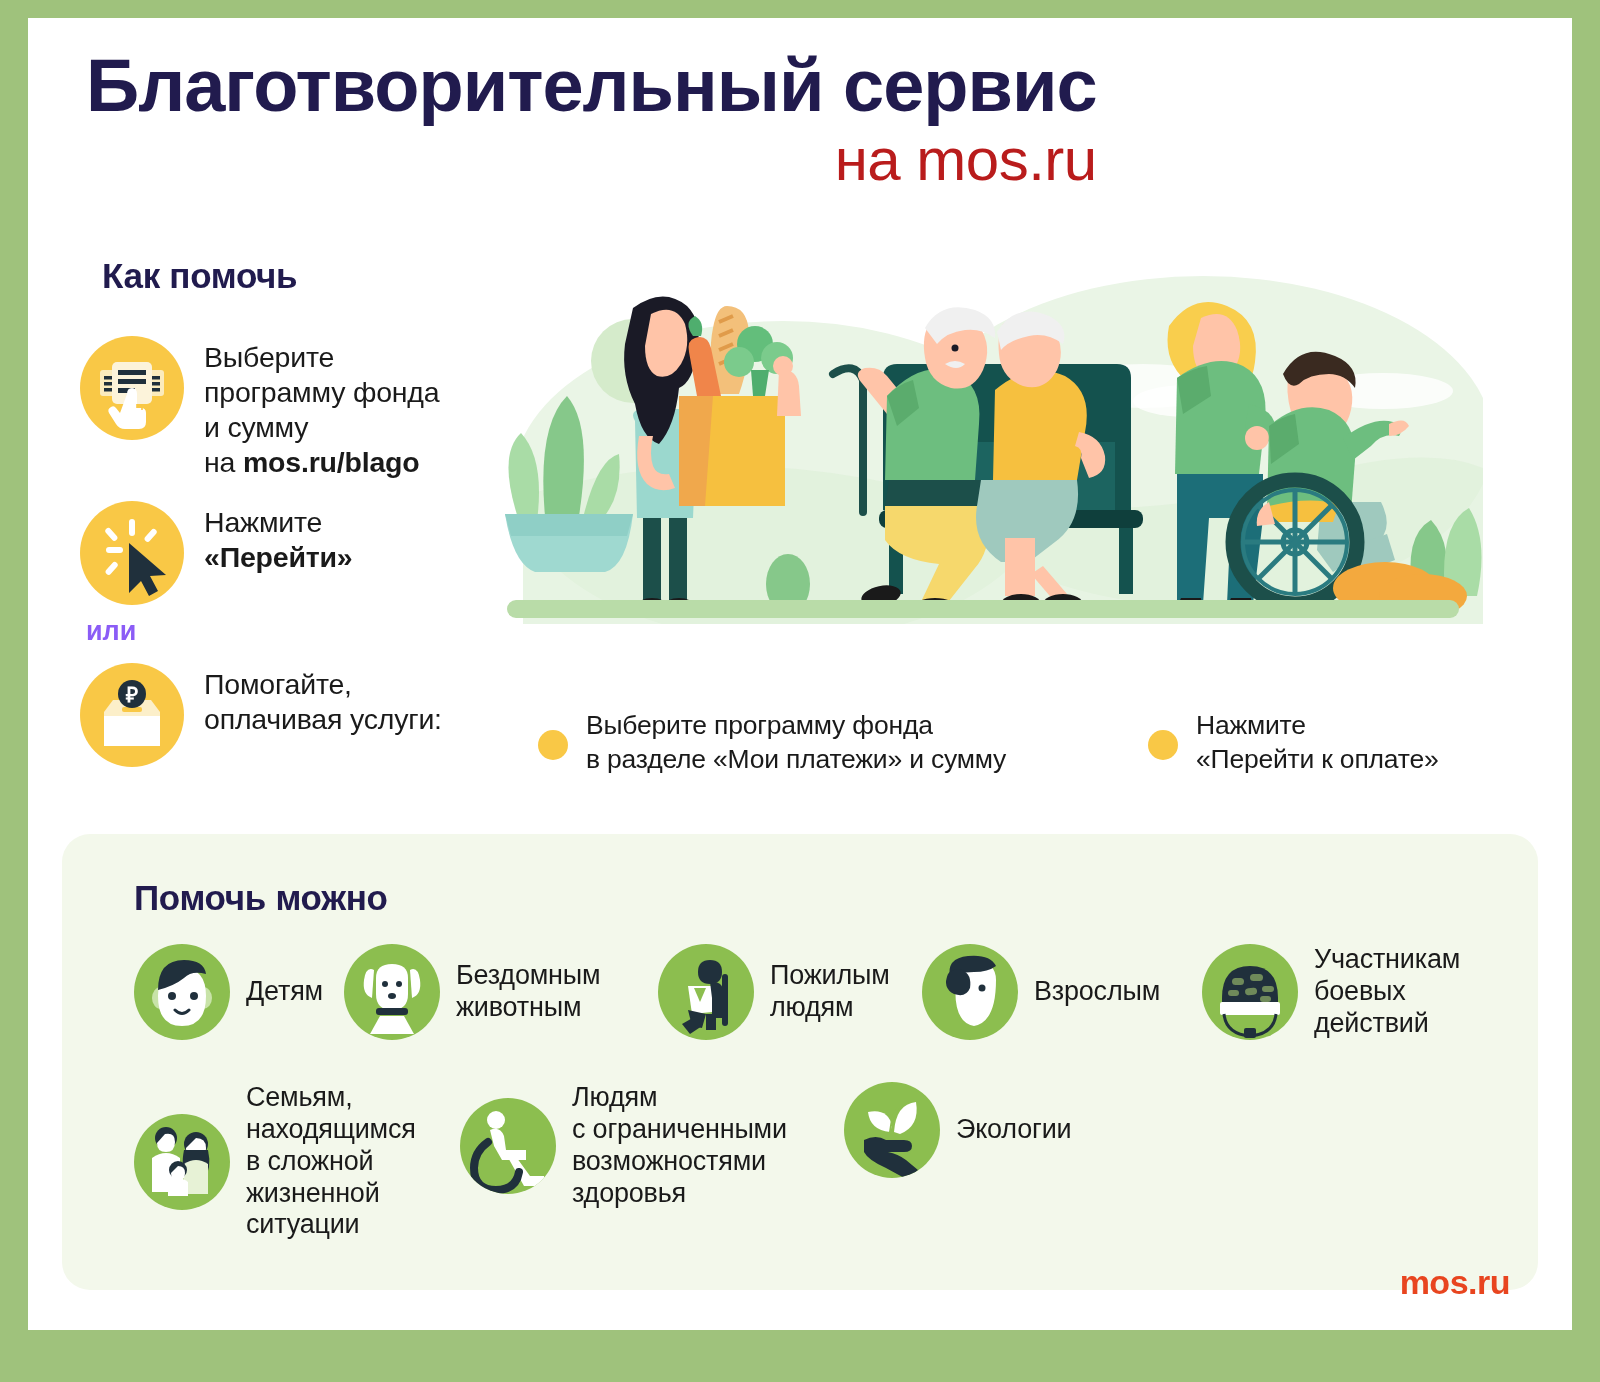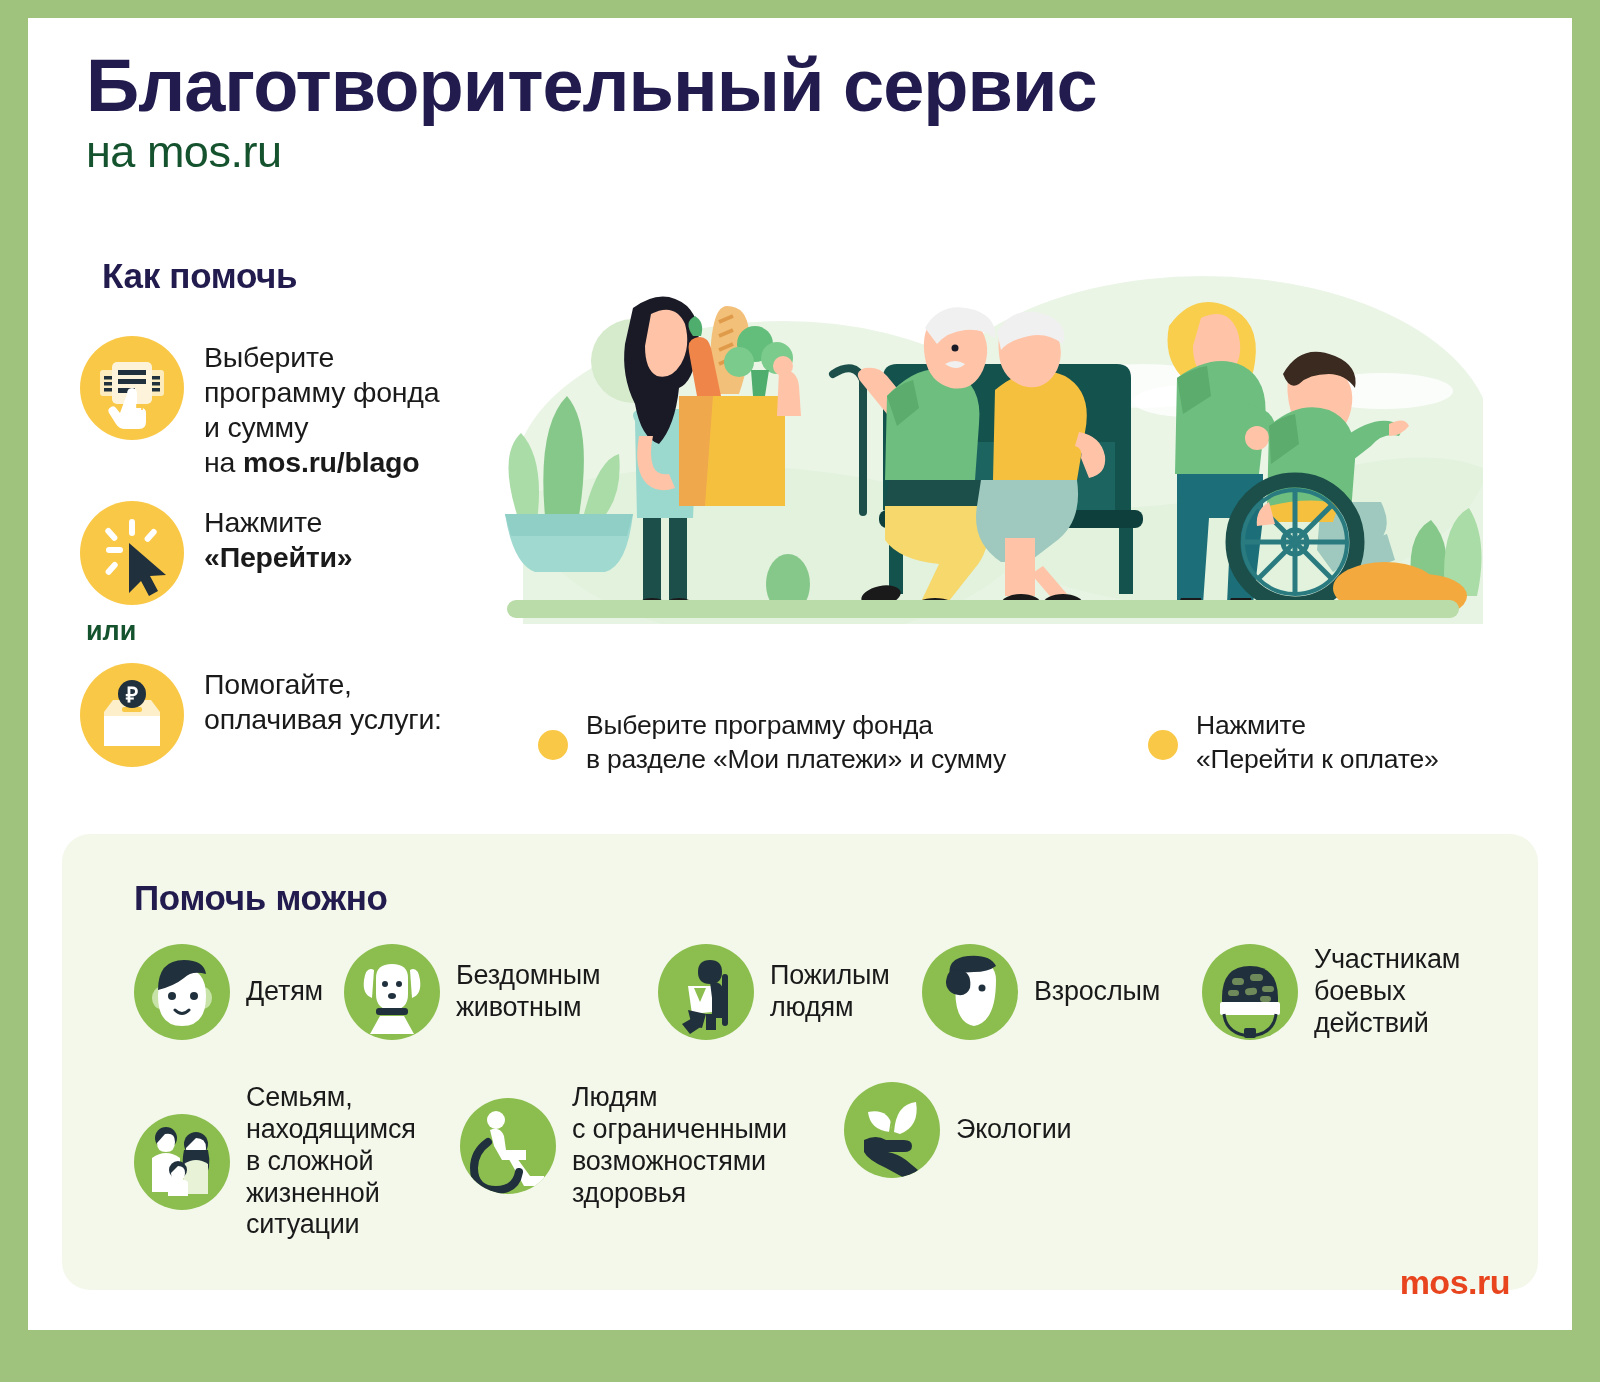--- a/index.html
+++ b/index.html
@@ -17,22 +17,22 @@
     overflow: hidden;
   }
 
   
   .title-block { position: absolute; left: 58px; top: 30px; }
   .title-l1 {
     font-size: 74px; font-weight: 700; color: #211B4E;
     letter-spacing: -1px; line-height: 1.02;
   }
   .title-l2 {
-    font-size: 45px; font-weight: 400; color: #14532d;
-    letter-spacing: -0.5px; line-height: 1.1; margin-top: 4px;
+    font-size: 60px; font-weight: 400; color: #b91c1c;
+    letter-spacing: -0.5px; line-height: 1.1; margin-top: 4px; text-align: right;
   }
 
   
   .sec-head {
     font-size: 35px; font-weight: 700; color: #211B4E;
     letter-spacing: -0.3px;
   }
   #how-head { position: absolute; left: 58px; top: 238px; margin-left: 16px; }
 
   
@@ -46,21 +46,21 @@
     padding-top: 4px; letter-spacing: -0.2px;
   }
   .step-txt b { font-weight: 700; }
 
   #step1 { left: 52px; top: 318px; }
   #step2 { left: 52px; top: 483px; }
   #step3 { left: 52px; top: 645px; }
 
   .or-txt {
     position: absolute; left: 58px; top: 598px;
-    font-size: 27px; font-weight: 700; color: #14532d;
+    font-size: 27px; font-weight: 700; color: #8b5cf6;
   }
 
   
   .bullet-row { position: absolute; display: flex; align-items: center; gap: 18px; }
   .dot { width: 30px; height: 30px; border-radius: 50%; background: #F9C846; flex: none; margin-top: 5px;}
   .bullet-txt { font-size: 26.5px; line-height: 1.3; color: #1A1A1A; letter-spacing: -0.2px; }
   #bul1 { left: 510px; top: 690px; }
   #bul2 { left: 1120px; top: 690px; }
 
   

